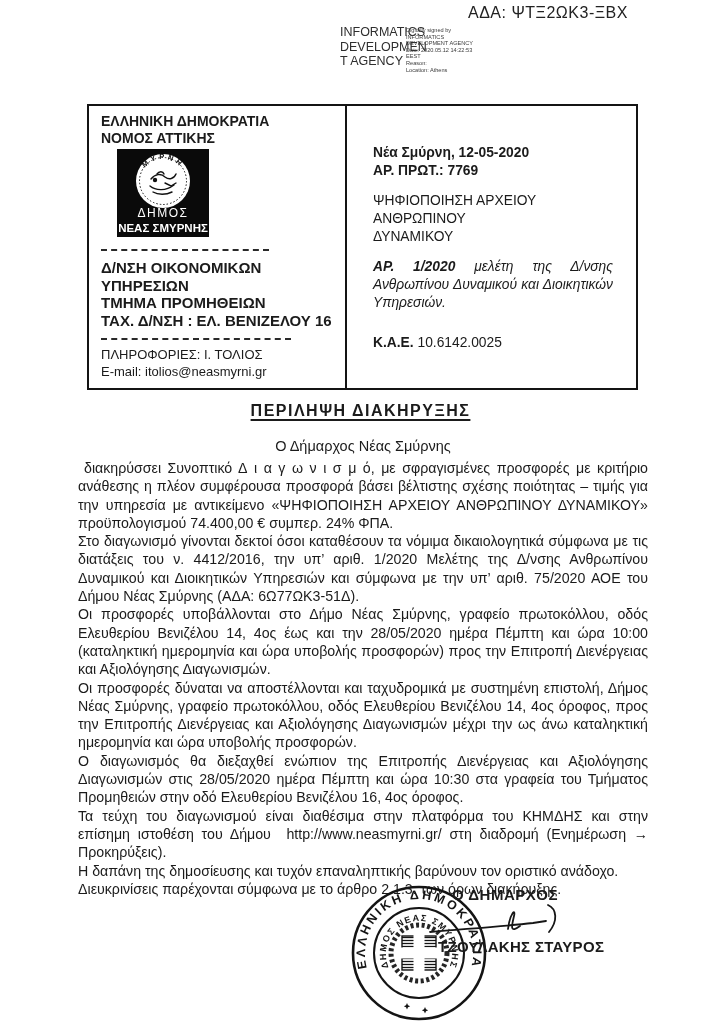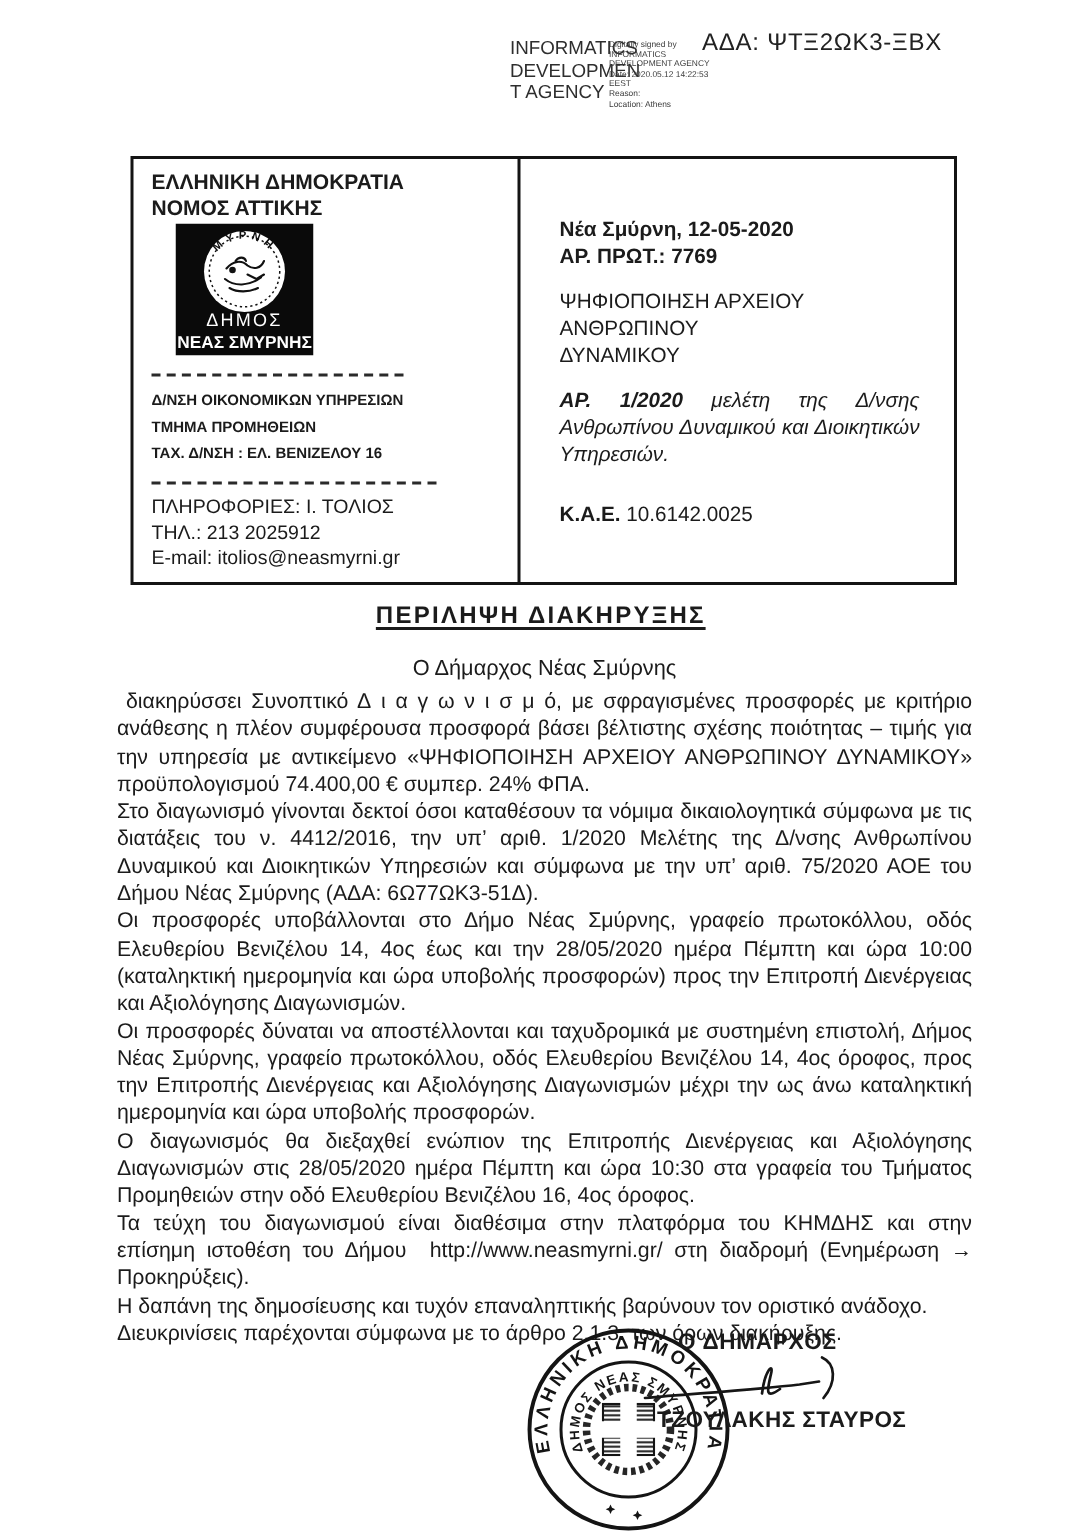--- a/index.html
+++ b/index.html
@@ -2,36 +2,36 @@
 <html><head>
 <meta charset="utf-8">
 <style>
   html,body{margin:0;padding:0;background:#9a9a9a;}
   .page{
     position:relative; width:721px; height:1024px; margin:0 auto;
     background:#fff; color:#1b1b1b; overflow:hidden;
     font-family:"Liberation Sans","DejaVu Sans",sans-serif;
   }
   
-  .ada{position:absolute; left:468px; top:20px; font-size:16px; letter-spacing:.5px; color:#222;}
+  .ada{position:absolute; left:468px; top:4px; font-size:16px; letter-spacing:.5px; color:#222;}
   .ds-agency{position:absolute; left:340px; top:25px; font-size:12.5px; line-height:14.5px; color:#2e2e2e;}
   .ds-details{position:absolute; left:406px; top:27px; font-size:5.6px; line-height:6.6px; color:#3c3c3c;}
   
   .header-box{
     position:absolute; left:87px; top:104px; width:551px; min-height:286px;
     border:2px solid #141414; display:flex; box-sizing:border-box; background:#fff;
   }
   .hb-left{width:258px; border-right:2px solid #141414; padding:7px 8px 4px 12px; box-sizing:border-box;}
   .hb-right{flex:1; padding:38px 12px 12px 26px; box-sizing:border-box;}
   .hl-bold{font-weight:bold; font-size:14px; line-height:17px;}
   .logo{display:block; width:92px; height:88px; margin:2px 0 0 16px;}
   .dash-sep{border-top:2px dashed #2a2a2a; height:0;}
   .sep1{width:168px; margin:12px 0 8px;}
   .sep2{width:190px; margin:9px 0 6px;}
-  .dept-line{font-weight:bold; font-size:10px; line-height:17.5px;}
+  .dept-line{font-weight:bold; font-size:15px; line-height:17.5px;}
   .contact-line{font-size:13px; line-height:17px;}
   .hr-line{font-size:13.8px; line-height:18px;}
   .hr-bold{font-weight:bold;}
   .hr-gap12{margin-top:12px;}
   .hr-gap22{margin-top:22px;}
   .study{width:240px; text-align:justify;font-style:italic;}
   
   .doc-title{
     position:absolute; left:0; top:402px; width:721px; text-align:center;
     font-weight:bold; font-size:16px; letter-spacing:1.5px;
@@ -97,21 +97,20 @@
         <text x="46" y="68" text-anchor="middle" font-size="12" letter-spacing="1.5" fill="#fff">ΔΗΜΟΣ</text>
         <text x="46" y="83" text-anchor="middle" font-size="11.5" font-weight="bold" fill="#fff">ΝΕΑΣ ΣΜΥΡΝΗΣ</text>
       </svg>
 
       <div class="dash-sep sep1"></div>
       <div class="dept-line">Δ/ΝΣΗ ΟΙΚΟΝΟΜΙΚΩΝ ΥΠΗΡΕΣΙΩΝ</div>
       <div class="dept-line">ΤΜΗΜΑ ΠΡΟΜΗΘΕΙΩΝ</div>
       <div class="dept-line">ΤΑΧ. Δ/ΝΣΗ : ΕΛ. ΒΕΝΙΖΕΛΟΥ 16</div>
       <div class="dash-sep sep2"></div>
       <div class="contact-line">ΠΛΗΡΟΦΟΡΙΕΣ: Ι. ΤΟΛΙΟΣ</div>
-      <div class="contact-line">ΤΗΛ.: 213 2025912</div>
       <div class="contact-line">E-mail: itolios@neasmyrni.gr</div>
     </div>
 
     <div class="hb-right">
       <div class="hr-line hr-bold">Νέα Σμύρνη, 12-05-2020</div>
       <div class="hr-line hr-bold">ΑΡ. ΠΡΩΤ.: 7769</div>
       <div class="hr-line hr-gap12">ΨΗΦΙΟΠΟΙΗΣΗ ΑΡΧΕΙΟΥ ΑΝΘΡΩΠΙΝΟΥ</div>
       <div class="hr-line">ΔΥΝΑΜΙΚΟΥ</div>
       <div class="hr-line hr-gap12 study">
         <span class="hr-bold">ΑΡ. 1/2020</span>

